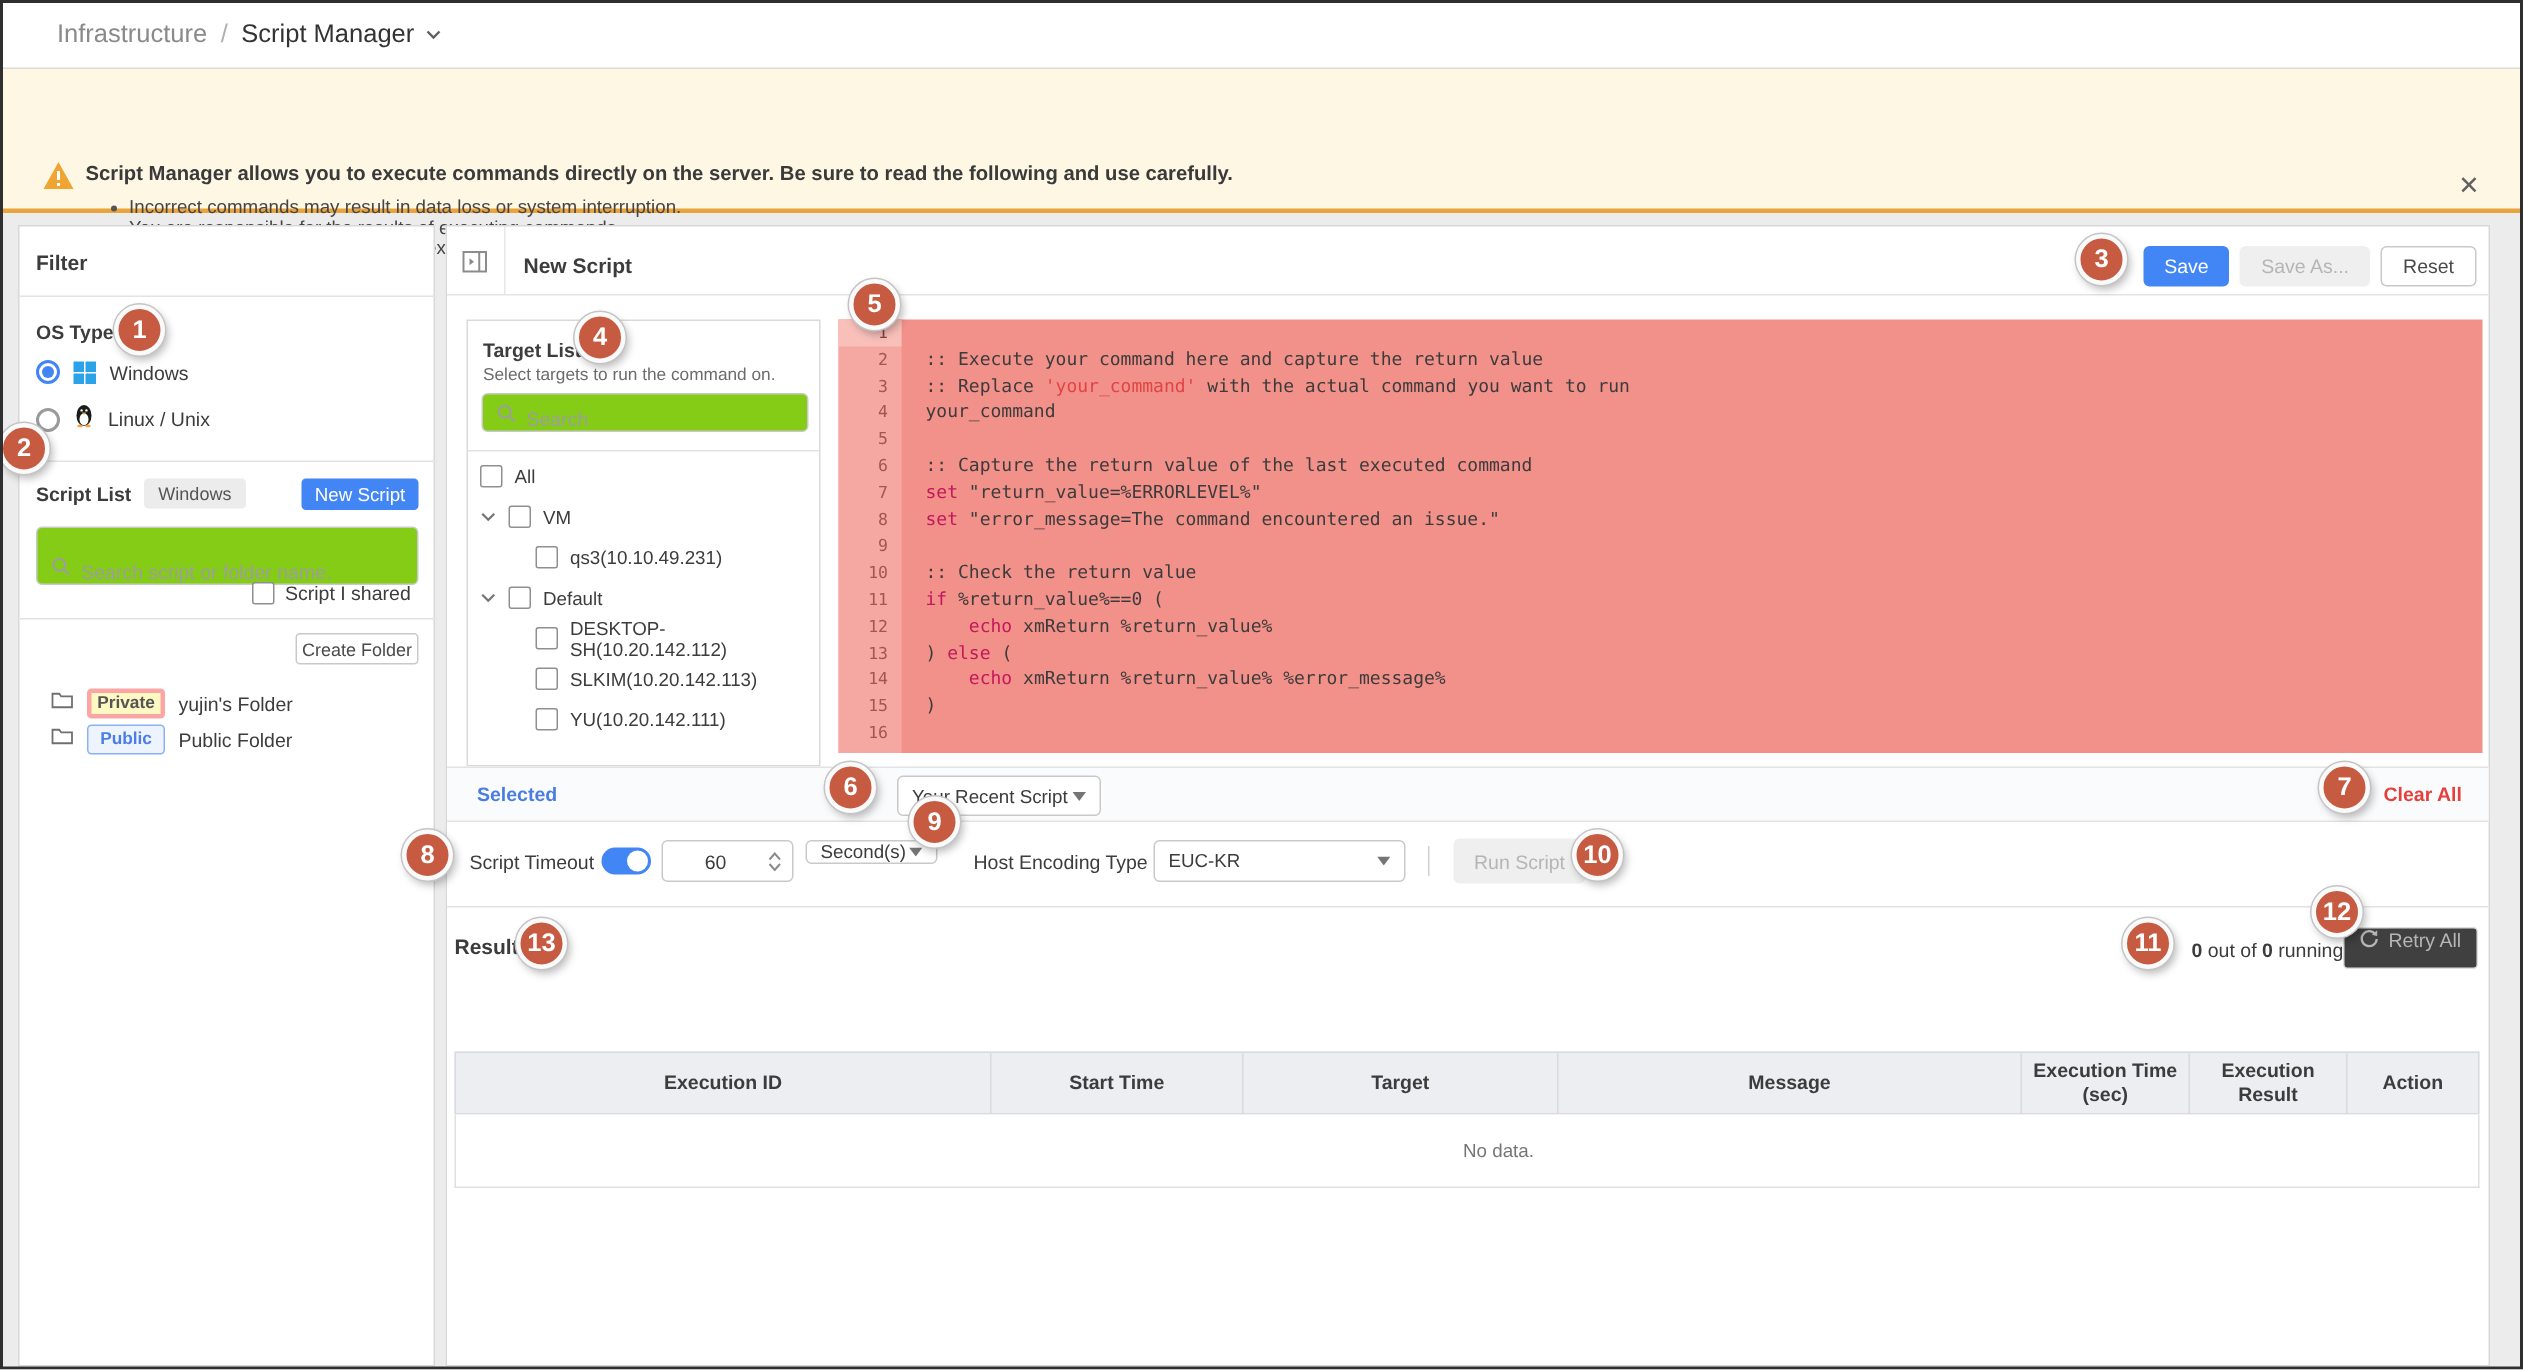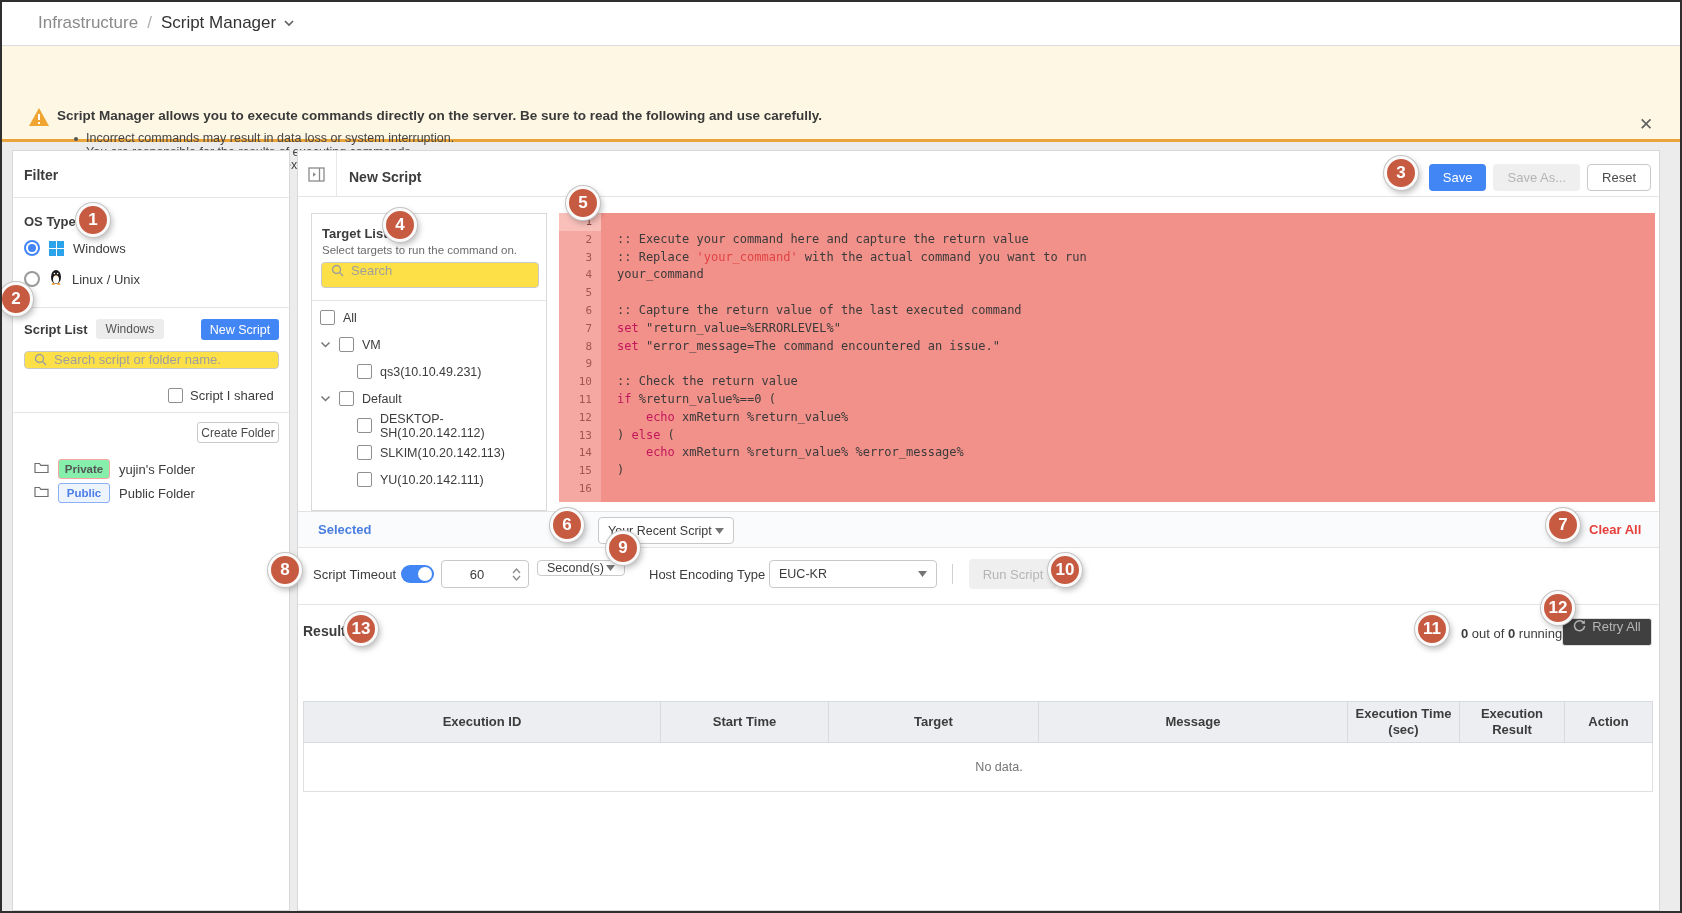--- a/index.html
+++ b/index.html
@@ -35,27 +35,27 @@
   .lbl-bold { font-size:13px; font-weight:700; color:#3c3c3c; }
   .radio-row { position:absolute; display:flex; align-items:center; gap:9px; }
   .radio { width:16px; height:16px; border-radius:50%; background:#fff; }
   .radio.on  { border:2px solid #4285f4; position:relative; }
   .radio.on::after { content:""; position:absolute; left:2px; top:2px; width:8px; height:8px; border-radius:50%; background:#4285f4; }
   .radio.off { border:2px solid #9a9a9a; }
   .win-logo { width:15px; height:15px; display:grid; grid-template-columns:7px 7px; grid-template-rows:7px 7px; gap:1px; }
   .win-logo span { background:#2aa3ea; }
   .chip { display:inline-flex; align-items:center; justify-content:center; font-size:12px; border-radius:3px; height:20px; padding:0 10px; }
   .chip-gray { background:#ececec; color:#555; }
-  .chip-outline { background:#86efac; border:1px solid #fca5a5; color:#555; }
+  .chip-outline { background:#fef9c3; border:3px solid #fca5a5; color:#555; }
   .chip-blue { background:#eef4fe; border:1px solid #8ab0f5; color:#4a7de8; }
   .btn { display:flex; align-items:center; justify-content:center; border-radius:3px; font-size:12.5px; cursor:pointer; }
   .btn-blue { background:#4285f4; color:#fff; }
   .btn-outline { background:#fff; border:1px solid #c9c9c9; color:#4a4a4a; }
   .btn-disabled { background:#efefef; color:#b5b5b5; cursor:default; }
-  .search-box { position:absolute; display:flex; align-items:flex-start; gap:7px; border:1px solid #c9c9c9; border-radius:4px; background:#fde047; padding:0 9px; }
+  .search-box { position:absolute; display:flex; align-items:flex-end; gap:7px; border:1px solid #c9c9c9; border-radius:4px; background:#84cc16; padding:0 9px; }
   .search-box input { border:none; outline:none; font-size:13px; color:#3c3c3c; width:100%; font-family:"Liberation Sans","DejaVu Sans",sans-serif; background:transparent; }
   .search-box input::placeholder { color:#9e9e9e; }
   .cbx { width:15px; height:15px; border:1px solid #8f8f8f; border-radius:2px; background:#fff; flex:none; }
   .row-flex { position:absolute; display:flex; align-items:center; }
 
   
   .mh-title { position:absolute; left:51px; top:18px; font-size:14px; font-weight:700; }
   .collapse-ic { position:absolute; left:10px; top:16px; cursor:pointer; }
   .mh-vdiv { position:absolute; left:38px; top:0; width:1px; height:45px; background:#e8e8e8; }
   .mh-btns { position:absolute; right:8px; top:13px; display:flex; gap:7px; }
@@ -183,21 +183,21 @@
   </div>
 
   <div class="hline" style="left:0;top:156px;width:278px;"></div>
 
   <div class="row-flex" style="left:11px;top:168px;gap:8px;">
     <span class="lbl-bold">Script List</span>
     <span class="chip chip-gray">Windows</span>
   </div>
   <div class="btn btn-blue abs" style="left:188px;top:168px;width:78px;height:21px;">New Script</div>
 
-  <div class="search-box" style="left:11px;top:200px;width:255px;height:18px;">
+  <div class="search-box" style="left:11px;top:200px;width:255px;height:39px;">
     <span>
       <svg width="13" height="13" viewBox="0 0 13 13">
           <circle cx="5.5" cy="5.5" r="4" fill="none" stroke="#9e9e9e" stroke-width="1.4"></circle>
           <line x1="8.6" y1="8.6" x2="12" y2="12" stroke="#9e9e9e" stroke-width="1.4"></line>
         </svg>
     </span>
     <input placeholder="Search script or folder name." style="">
   </div>
 
   <div class="row-flex" style="left:155px;top:237px;gap:7px;">

